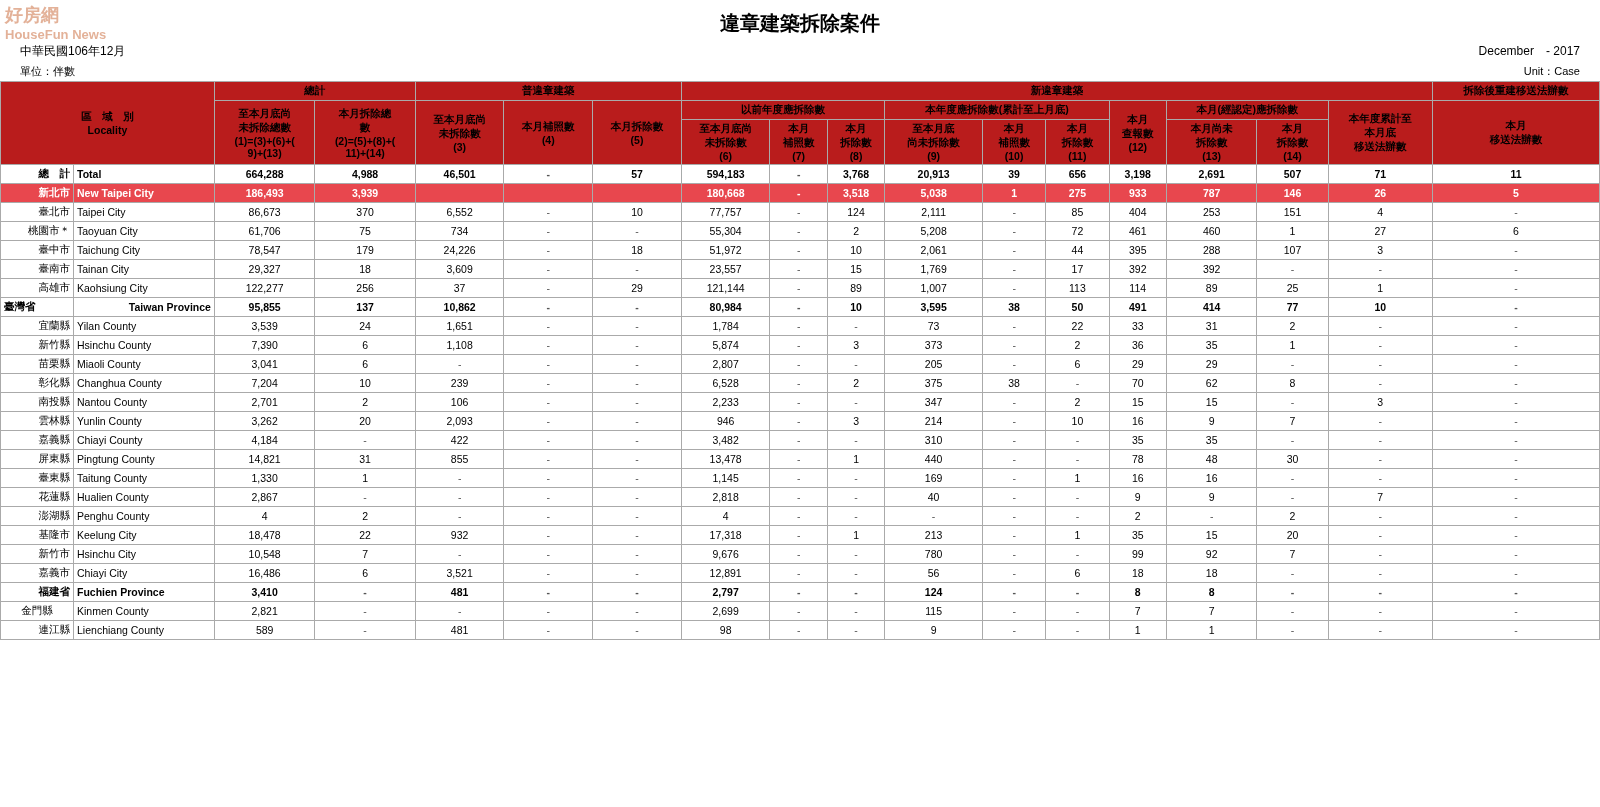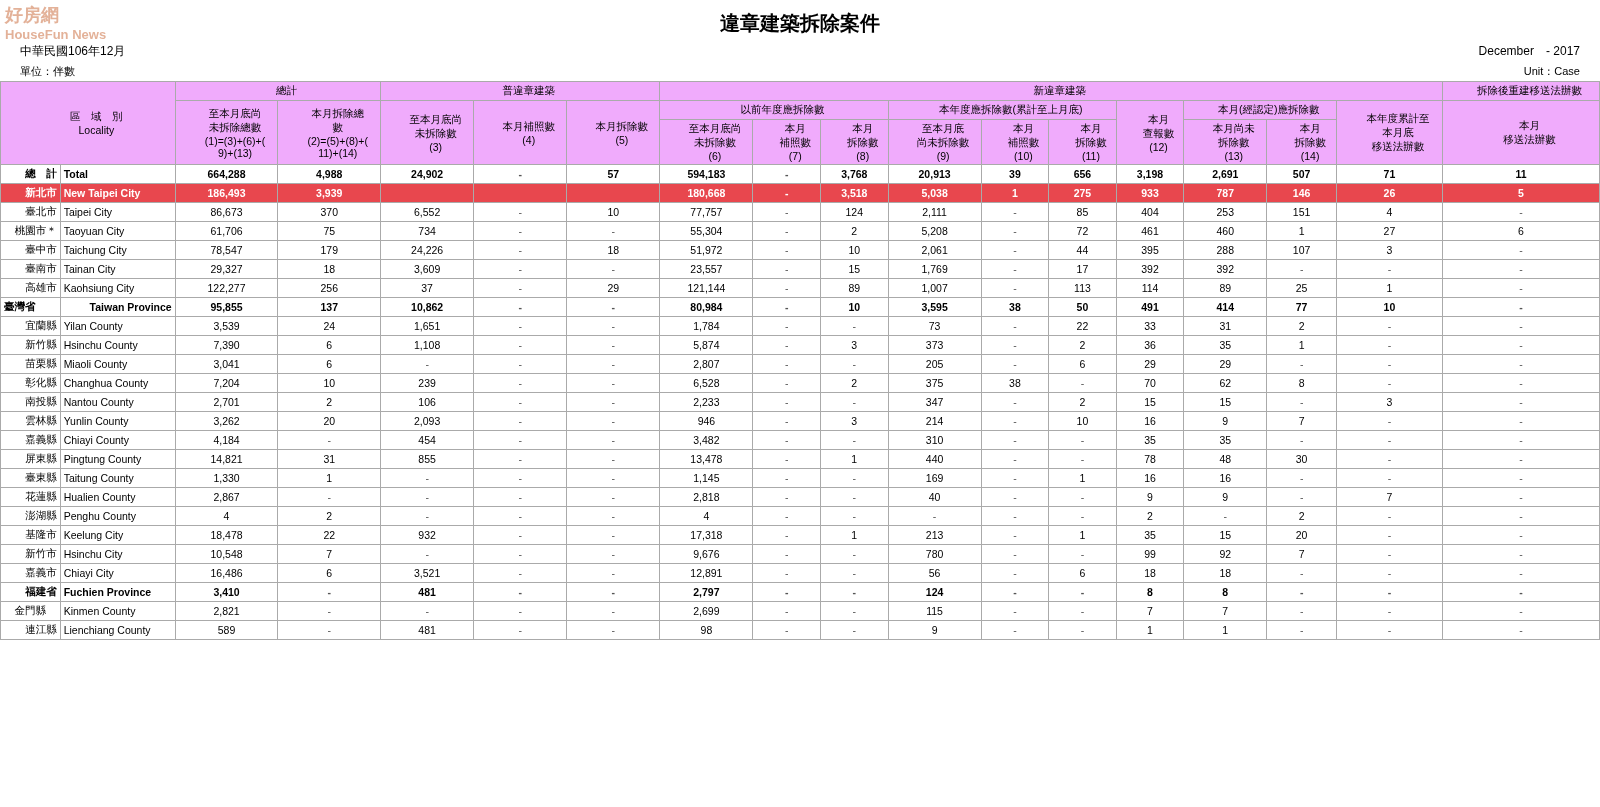--- a/index.html
+++ b/index.html
@@ -49,23 +49,22 @@
       border-collapse: collapse;
       font-size: 10.5px;
     }
     th, td {
       border: 1px solid #aaa;
       text-align: center;
       padding: 2px 3px;
       white-space: nowrap;
     }
     th {
-      background: #f0abfc;
-      font-weight: normal;
-      padding-left: 20px;
+      background: #b91c1c;
+      font-weight: bold;
     }
     .row-total td {
       font-weight: bold;
     }
     .row-highlighted {
       background: #e8474e !important;
       color: #fff;
       font-weight: bold;
     }
     .row-highlighted td {
@@ -124,21 +123,21 @@
         <th>本月尚未<br>拆除數<br>(13)</th>
         <th>本月<br>拆除數<br>(14)</th>
       </tr>
     </thead>
     <tbody id="table-body">
     <tr class="row-total">
           <td style="text-align: right; font-weight: bold;">總　計</td>
           <td style="text-align: left;">Total</td>
           <td>664,288</td>
           <td>4,988</td>
-          <td>24,902</td>
+          <td>46,501</td>
           <td class="dash">-</td>
           <td>57</td>
           <td>594,183</td>
           <td class="dash">-</td>
           <td>3,768</td>
           <td>20,913</td>
           <td>39</td>
           <td>656</td>
           <td>3,198</td>
           <td>2,691</td>
@@ -404,21 +403,21 @@
           <td>9</td>
           <td>7</td>
           <td class="dash">-</td>
           <td class="dash">-</td>
         </tr>
         <tr>
           <td style="text-align: right; font-weight: normal;">嘉義縣</td>
           <td style="text-align: left;">Chiayi County</td>
           <td>4,184</td>
           <td class="dash">-</td>
-          <td>454</td>
+          <td>422</td>
           <td class="dash">-</td>
           <td class="dash">-</td>
           <td>3,482</td>
           <td class="dash">-</td>
           <td class="dash">-</td>
           <td>310</td>
           <td class="dash">-</td>
           <td class="dash">-</td>
           <td>35</td>
           <td>35</td>

